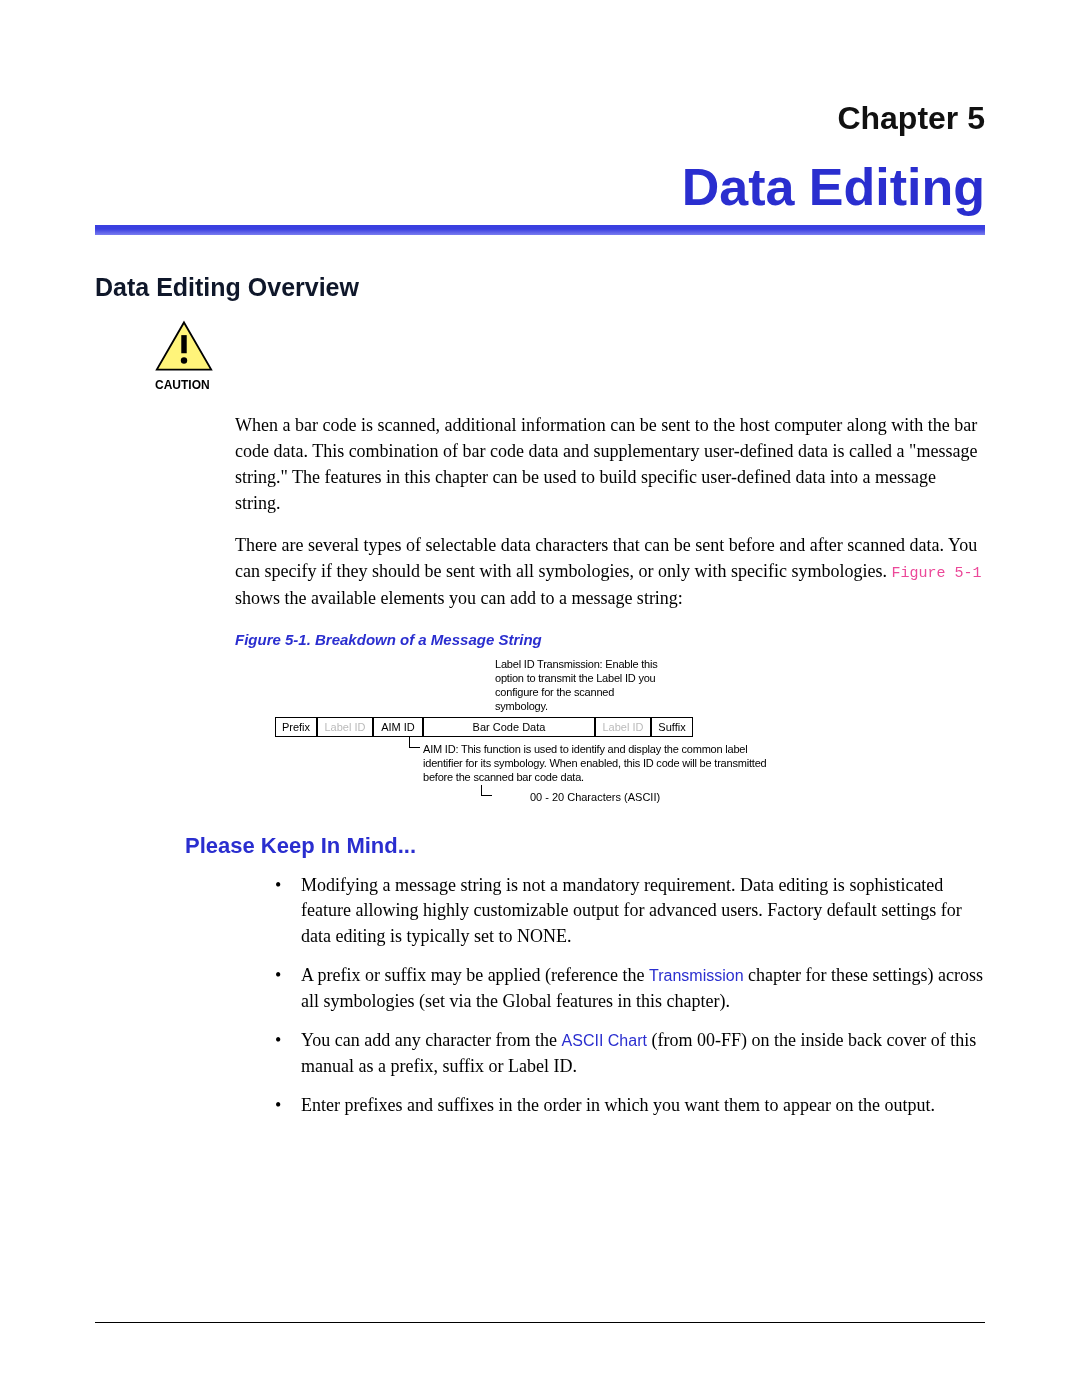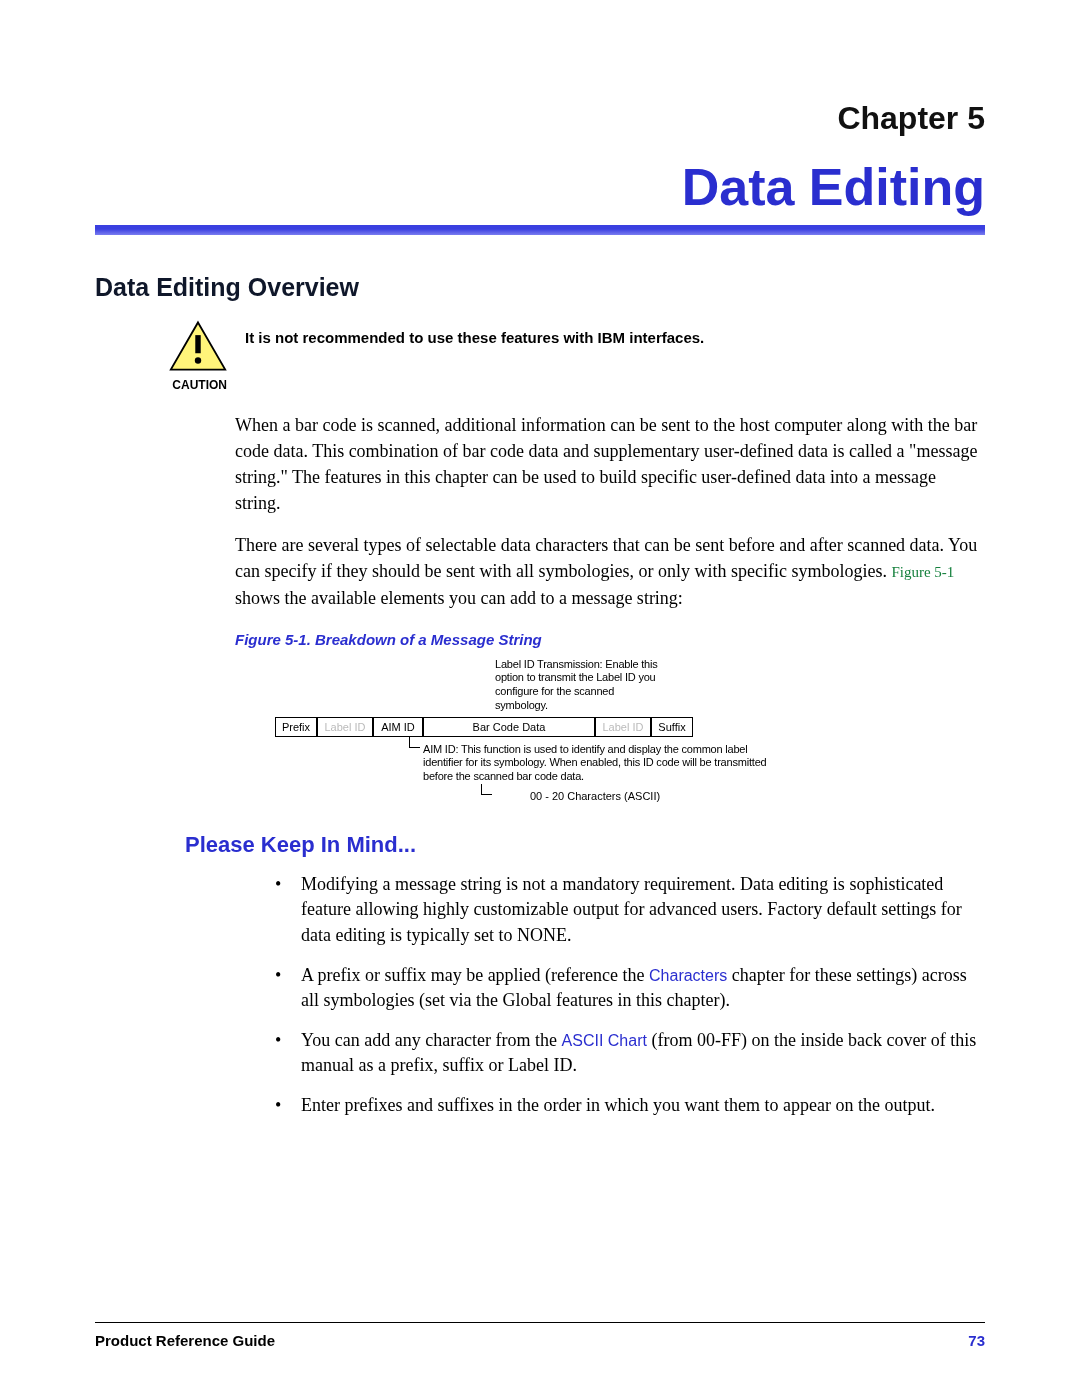--- a/index.html
+++ b/index.html
@@ -47,21 +47,21 @@
     color: #0f172a;
     margin: 0 0 18px 0;
   }
   .caution-row {
     display: flex;
     align-items: flex-start;
     margin: 0 0 20px 60px;
     gap: 18px;
   }
   .caution-icon-wrap {
-    text-align: right;
+    text-align: left;
     width: 72px;
     flex-shrink: 0;
   }
   .caution-icon svg {
     width: 58px;
     height: 52px;
   }
   .caution-label {
     font-family: Arial, Helvetica, sans-serif;
     font-weight: bold;
@@ -79,22 +79,22 @@
     padding-top: 8px;
   }
   .body-text {
     font-family: Georgia, 'Times New Roman', serif;
     font-size: 18px;
     line-height: 1.45;
     color: #000;
     margin: 0 0 16px 140px;
   }
   .fig-ref {
-    color: #15803d;
-    font-family: Liberation Serif, serif;
+    color: #ec4899;
+    font-family: Liberation Mono, monospace;
     font-size: 15px;
   }
   .figure-caption {
     font-family: Arial, Helvetica, sans-serif;
     font-weight: bold;
     font-style: italic;
     font-size: 15px;
     color: #2a2ecf;
     margin: 20px 0 10px 140px;
   }
@@ -288,21 +288,20 @@
     <div class="caution-icon-wrap">
       <span class="caution-icon">
         <svg viewBox="0 0 64 56">
           <polygon points="32,2 62,54 2,54" fill="#fff47a" stroke="#000" stroke-width="2"></polygon>
           <rect x="29" y="16" width="6" height="20" fill="#000"></rect>
           <circle cx="32" cy="44" r="3.5" fill="#000"></circle>
         </svg>
       </span>
       <div class="caution-label">CAUTION</div>
     </div>
-    <div class="caution-text">It is not recommended to use these features with IBM interfaces.</div>
   </div>
 
   <p class="body-text">When a bar code is scanned, additional information can be sent to the host computer along with the bar code data. This combination of bar code data and supplementary user-defined data is called a "message string." The features in this chapter can be used to build specific user-defined data into a message string.</p>
 
   <p class="body-text">
     <span>There are several types of selectable data characters that can be sent before and after scanned data. You can specify if they should be sent with all symbologies, or only with specific symbologies. </span><span class="fig-ref">Figure 5-1</span><span> shows the available elements you can add to a message string:</span>
   </p>
 
   <div class="figure-caption">Figure 5-1. Breakdown of a Message String</div>
 
@@ -323,29 +322,25 @@
     <div class="ascii-note">00 - 20 Characters (ASCII)</div>
   </div>
 
   <div class="sub-heading">Please Keep In Mind...</div>
 
   <ul class="bullets">
     <li>
       <span>Modifying a message string is not a mandatory requirement. Data editing is sophisticated feature allowing highly customizable output for advanced users. Factory default settings for data editing is typically set to NONE.</span>
     </li>
     <li>
-      <span>A prefix or suffix may be applied (reference the </span><span class="xref">Characters</span><span> chapter for these settings) across all symbologies (set via the Global features in this chapter).</span>
+      <span>A prefix or suffix may be applied (reference the </span><span class="xref">Transmission</span><span> chapter for these settings) across all symbologies (set via the Global features in this chapter).</span>
     </li>
     <li>
       <span>You can add any character from the </span><span class="xref">ASCII Chart</span><span> (from 00-FF) on the inside back cover of this manual as a prefix, suffix or Label ID.</span>
     </li>
     <li>
       <span>Enter prefixes and suffixes in the order in which you want them to appear on the output.</span>
     </li>
   </ul>
 
   <div class="footer-rule"></div>
-  <div class="footer">
-    <span>Product Reference Guide</span>
-    <span class="pg">73</span>
-  </div>
 
 </div>
 
 </body></html>

